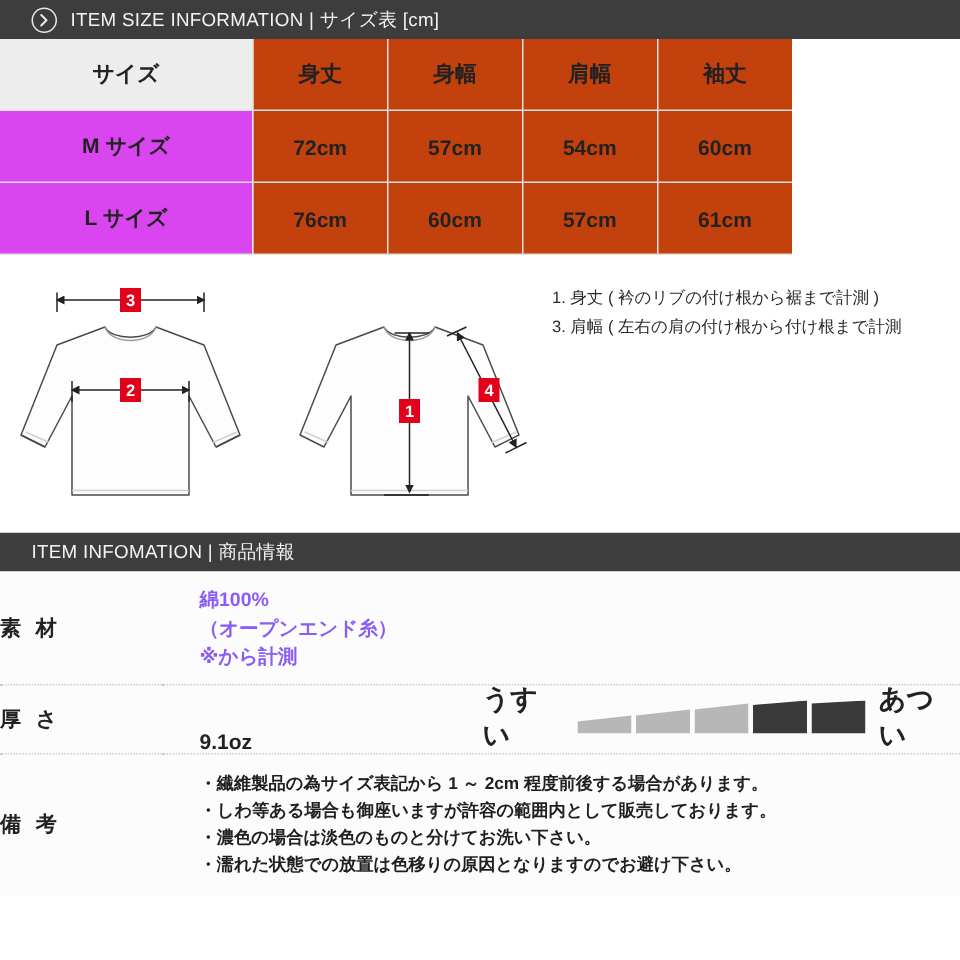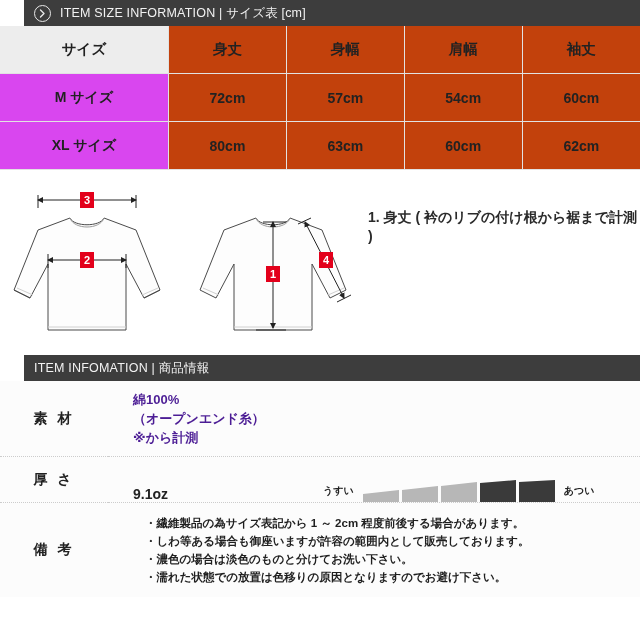--- a/index.html
+++ b/index.html
@@ -15,43 +15,42 @@
     overflow: hidden;
   }
 
   
   .section-bar {
     background: #3d3d3d;
     color: #f2f2f2;
     height: 26px;
     display: flex;
     align-items: center;
-    padding: 0 10px;
+    padding: 0 21px;
     box-sizing: border-box;
     font-size: 12.5px;
     letter-spacing: .2px;
-    margin-left: 24px;
   }
   .section-bar .chev {
     width: 15px;
     height: 15px;
     border: 1.4px solid #e8e8e8;
     border-radius: 50%;
     display: inline-flex;
     align-items: center;
     justify-content: center;
     margin-right: 9px;
     flex: none;
   }
   .section-bar .chev svg { display: block; }
   .bar-title { white-space: nowrap; }
 
   
   .size-table {
-    width: 640px;
+    width: 528px;
     border-collapse: collapse;
     table-layout: fixed;
   }
   .size-table th,
   .size-table td {
     border-bottom: 1px solid #e2e2e2;
     border-right: 1px solid #e2e2e2;
     text-align: center;
     font-size: 14px;
     font-weight: bold;
@@ -77,79 +76,77 @@
   .shirts {
     position: absolute;
     left: 8px;
     top: 8px;
     width: 352px;
     height: 170px;
   }
   .measure-list {
     position: absolute;
     left: 368px;
-    top: 38px;
-    font-size: 14px;
-    font-weight: bold;
+    top: 20px;
+    font-size: 11px;
+    font-weight: normal;
     line-height: 19px;
     color: #2a2a2a;
   }
 
   
   .info-table {
     width: 640px;
     border-collapse: collapse;
     table-layout: fixed;
   }
   .info-table td {
     border-bottom: 1px dotted #cccccc;
     vertical-align: middle;
     background: #fcfcfc;
     padding: 0;
   }
   .info-table tr:last-child td { border-bottom: none; }
   .info-label {
     width: 108px;
     background: #e6e6e6;
-    text-align: center;
     font-size: 14px;
     font-weight: bold;
     letter-spacing: 3px;
     color: #222;
   }
   .info-body {
     padding: 9px 0 9px 25px;
     font-size: 13px;
     line-height: 19px;
     font-weight: bold;
-    color: #4c1d95;
+    color: #8b5cf6;
   }
   .info-body .line { white-space: nowrap; }
 
   
   .thick-row-inner {
     display: flex;
     align-items: flex-end;
     height: 45px;
     padding-left: 25px;
   }
   .oz { font-size: 14px; font-weight: bold; width: 190px; }
   .scale-wrap { display: flex; align-items: center; gap: 9px; }
-  .scale-label { font-size: 10px; font-weight: bold; }
+  .scale-label { font-size: 18px; font-weight: bold; }
   .wedges { display: flex; align-items: flex-end; gap: 3px; }
 
   
   .remarks { padding: 11px 0 11px 25px; }
   .remarks .line {
     font-size: 11.5px;
     line-height: 18px;
     font-weight: bold;
     white-space: nowrap;
     color: #1f1f1f;
-    margin-left: 12px;
   }
 </style>
 </head>
 <body>
 
 <div class="section-bar">
   <span class="chev">
     <svg width="7" height="9" viewBox="0 0 7 9">
         <path d="M1.5 1 L5 4.5 L1.5 8" stroke="#e8e8e8" stroke-width="1.4" fill="none" stroke-linecap="round" stroke-linejoin="round"></path>
       </svg>
@@ -169,25 +166,25 @@
   </thead>
   <tbody>
     <tr>
       <td class="sz-name">M サイズ</td>
       <td>72cm</td>
       <td>57cm</td>
       <td>54cm</td>
       <td>60cm</td>
     </tr>
     <tr>
-      <td class="sz-name">XL サイズ</td>
-      <td>80cm</td>
-      <td>63cm</td>
+      <td class="sz-name">L サイズ</td>
+      <td>76cm</td>
       <td>60cm</td>
-      <td>62cm</td>
+      <td>57cm</td>
+      <td>61cm</td>
     </tr>
   </tbody>
 </table>
 
 <div class="diagram">
 
   <svg class="shirts" viewBox="0 0 352 170">
     <defs>
       <marker id="ah" markerWidth="6" markerHeight="6" refX="5" refY="3" orient="auto">
         <path d="M0,0 L6,3 L0,6 z" fill="#222"></path>
@@ -245,20 +242,21 @@
       <line x1="297" y1="44" x2="336" y2="120" marker-start="url(#ahs)" marker-end="url(#ah)"></line>
       <line x1="290" y1="46" x2="303" y2="40"></line>
       <line x1="329" y1="124" x2="343" y2="117"></line>
     </g>
     <rect x="311" y="74" width="14" height="16" fill="#e3001b"></rect>
     <text x="318" y="86" font-size="11" font-weight="bold" fill="#ffffff" text-anchor="middle" font-family="Liberation Sans, sans-serif">4</text>
   </svg>
 
   <div class="measure-list">
     <div>1. 身丈 ( 衿のリブの付け根から裾まで計測 )</div>
+    <div>3. 肩幅 ( 左右の肩の付け根から付け根まで計測</div>
   </div>
 </div>
 
 <div class="section-bar">
   <span class="bar-title">ITEM INFOMATION | 商品情報</span>
 </div>
 
 <table class="info-table">
   <tbody>
 

